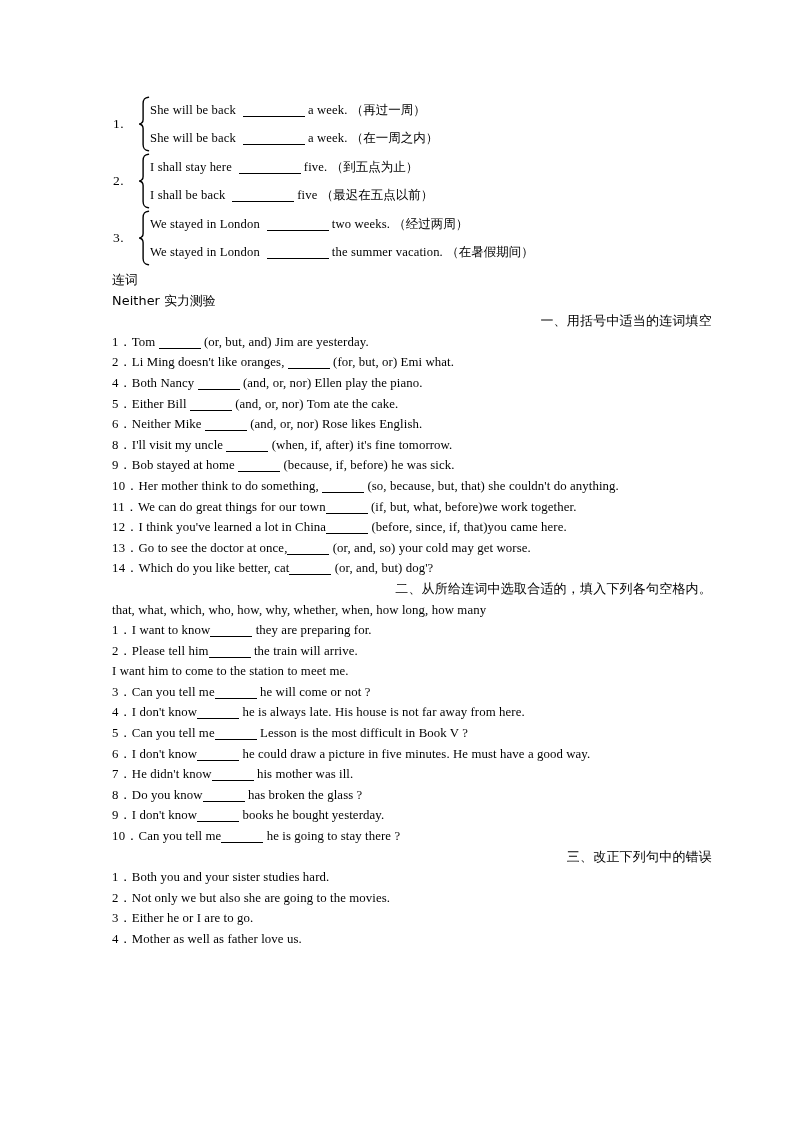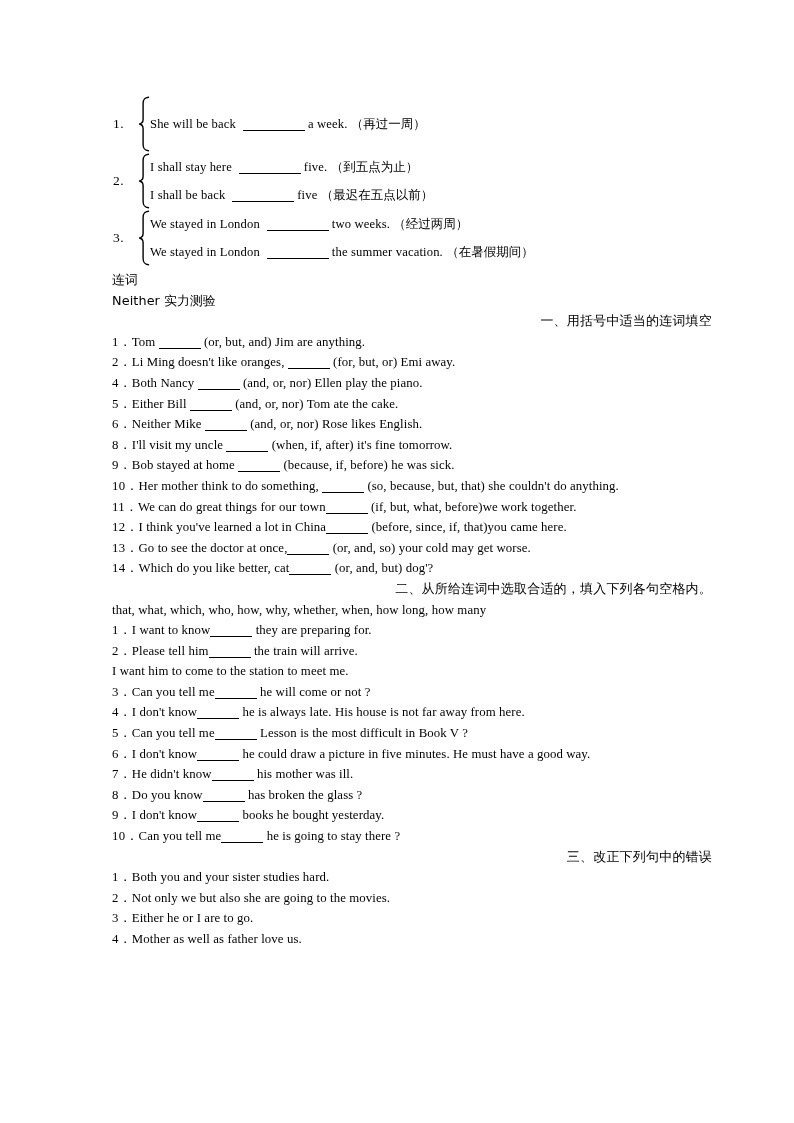--- a/index.html
+++ b/index.html
@@ -107,20 +107,21 @@
     <div id="brace-area">
         <div class="brace-group">
           <div class="bg-num">1.</div>
           <div class="brace">
             <svg width="13" height="56" viewBox="0 0 13 56">
               <path d="M11.5 1.2 C7.2 1.6 6.2 3.6 6.1 7.5 L6.1 23.5 C6.05 26.2 4.9 27.6 2.2 28 C4.9 28.4 6.05 29.8 6.1 32.5 L6.1 48.5 C6.2 52.4 7.2 54.4 11.5 54.8" fill="none" stroke="#000" stroke-width="1.4" stroke-linecap="round"></path>
             </svg>
           </div>
           <div class="brace-lines">
             <div class="bline"><span>She will be back</span><span>&nbsp;&nbsp;</span><span class="blank" style="width: 62px;"></span><span>&nbsp;</span><span>a week.</span><span>&nbsp;</span><span class="cn">（再过一周）</span></div>
+            <div class="bline"><span>She will be back</span><span>&nbsp;&nbsp;</span><span class="blank" style="width: 62px;"></span><span>&nbsp;</span><span>a week.</span><span>&nbsp;</span><span class="cn">（在一周之内）</span></div>
           </div>
         </div>
         <div class="brace-group">
           <div class="bg-num">2.</div>
           <div class="brace">
             <svg width="13" height="56" viewBox="0 0 13 56">
               <path d="M11.5 1.2 C7.2 1.6 6.2 3.6 6.1 7.5 L6.1 23.5 C6.05 26.2 4.9 27.6 2.2 28 C4.9 28.4 6.05 29.8 6.1 32.5 L6.1 48.5 C6.2 52.4 7.2 54.4 11.5 54.8" fill="none" stroke="#000" stroke-width="1.4" stroke-linecap="round"></path>
             </svg>
           </div>
           <div class="brace-lines">
@@ -142,22 +143,22 @@
         </div>
       </div>
 
     <div class="gap-small"></div>
 
     <div class="line">连词</div>
     <div class="line"><span class="cn">Neither  实力测验</span></div>
 
     <div class="line cnhead">一、用括号中适当的连词填空</div>
     <div id="sec1">
-        <div class="line"><span class="num w1">1．</span><span>Tom </span><span class="blank" style="width: 42px;"></span><span> (or, but, and) Jim are anything.</span></div>
-        <div class="line"><span class="num w1">2．</span><span>Li Ming doesn't like oranges, </span><span class="blank" style="width: 42px;"></span><span> (for, but, or) Emi away.</span></div>
+        <div class="line"><span class="num w1">1．</span><span>Tom </span><span class="blank" style="width: 42px;"></span><span> (or, but, and) Jim are yesterday.</span></div>
+        <div class="line"><span class="num w1">2．</span><span>Li Ming doesn't like oranges, </span><span class="blank" style="width: 42px;"></span><span> (for, but, or) Emi what.</span></div>
         <div class="line"><span class="num w1">4．</span><span>Both Nancy </span><span class="blank" style="width: 42px;"></span><span> (and, or, nor) Ellen play the piano.</span></div>
         <div class="line"><span class="num w1">5．</span><span>Either Bill </span><span class="blank" style="width: 42px;"></span><span> (and, or, nor) Tom ate the cake.</span></div>
         <div class="line"><span class="num w1">6．</span><span>Neither Mike </span><span class="blank" style="width: 42px;"></span><span> (and, or, nor) Rose likes English.</span></div>
         <div class="line"><span class="num w1">8．</span><span>I'll visit my uncle </span><span class="blank" style="width: 42px;"></span><span> (when, if, after) it's fine tomorrow.</span></div>
         <div class="line"><span class="num w1">9．</span><span>Bob stayed at home </span><span class="blank" style="width: 42px;"></span><span> (because, if, before) he was sick.</span></div>
         <div class="line"><span class="num w2">10．</span><span>Her mother think to do something,  </span><span class="blank" style="width: 42px;"></span><span> (so, because, but, that) she couldn't do anything.</span></div>
         <div class="line"><span class="num w2">11．</span><span>We can do great things for our town</span><span class="blank" style="width: 42px;"></span><span> (if, but, what, before)we work together.</span></div>
         <div class="line"><span class="num w2">12．</span><span>I think you've learned a lot in China</span><span class="blank" style="width: 42px;"></span><span> (before, since, if, that)you came here.</span></div>
         <div class="line"><span class="num w2">13．</span><span>Go to see the doctor at once,</span><span class="blank" style="width: 42px;"></span><span> (or, and, so) your cold may get worse.</span></div>
         <div class="line"><span class="num w2">14．</span><span>Which do you like better, cat</span><span class="blank" style="width: 42px;"></span><span> (or, and, but) dog'?</span></div>

